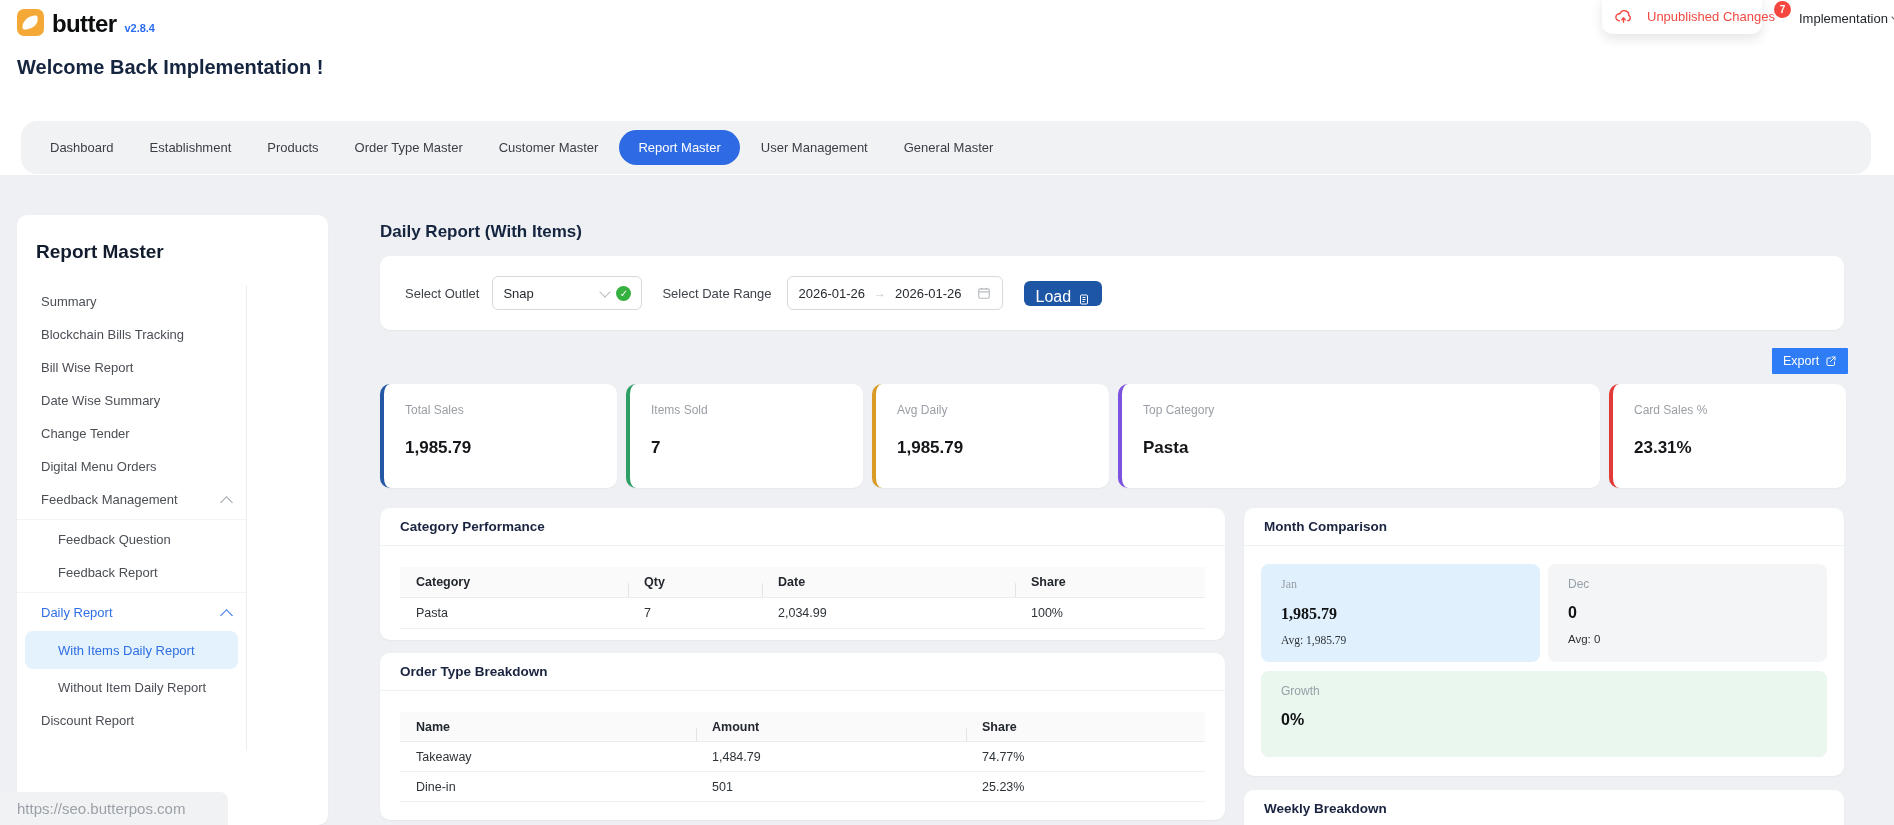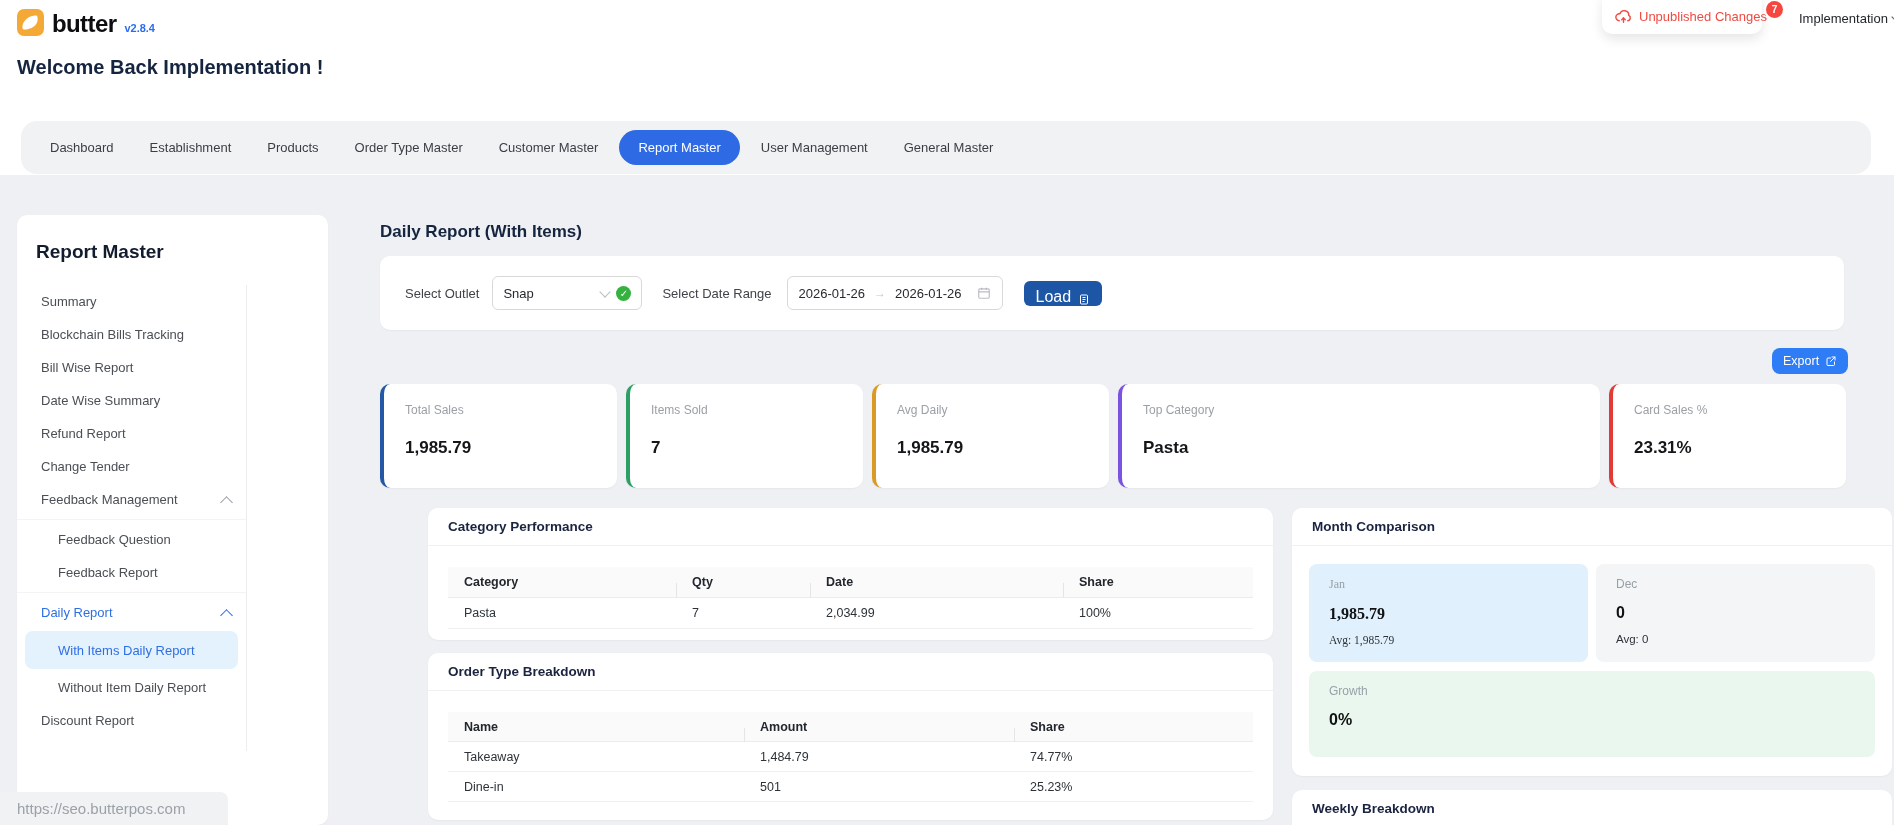--- a/index.html
+++ b/index.html
@@ -9,21 +9,21 @@
 
   
   .logo{position:absolute;left:17px;top:9px;display:flex;align-items:flex-end;gap:8px;}
   .logo-mark{width:27px;height:27px;border-radius:7px;background:#f4a936;position:relative;}
   .logo-mark::after{content:"";position:absolute;left:5px;top:7px;width:16px;height:13px;background:#fff;
         border-radius:85% 12% 75% 12%;transform:rotate(-6deg);}
   .brand{font-size:24px;font-weight:800;color:#0c0d0f;letter-spacing:-0.6px;line-height:25px;}
   .version{font-size:11px;font-weight:700;color:#2b6cf0;margin-bottom:2px;}
   .hover-card{position:absolute;left:1602px;top:-8px;width:160px;height:42px;border-radius:10px;background:#fff;
         box-shadow:0 5px 12px rgba(0,0,0,0.10);}
-  .unpub{position:absolute;left:1615px;top:9px;display:flex;align-items:center;gap:7px;color:#f04a42;
+  .unpub{position:absolute;left:1615px;top:9px;display:flex;align-items:center;gap:15px;color:#f04a42;
         font-size:13px;z-index:2;cursor:pointer;}
   .badge{position:absolute;right:-16px;top:-8px;width:17px;height:17px;border-radius:50%;background:#f5473f;
         color:#fff;font-size:10px;font-weight:700;display:flex;align-items:center;justify-content:center;
         box-shadow:0 0 0 2px #fff;}
   .account{position:absolute;left:1799px;top:11px;font-size:13px;color:#23262b;display:flex;align-items:center;
         gap:5px;z-index:2;cursor:pointer;}
   .chev-d{width:7px;height:7px;border-right:1.5px solid #55585e;border-bottom:1.5px solid #55585e;
         transform:rotate(45deg);margin-top:-4px;}
   .welcome{position:absolute;left:17px;top:56px;font-size:20px;font-weight:700;color:#15243f;}
 
@@ -57,34 +57,34 @@
         padding:0 10px;box-sizing:border-box;font-size:13px;color:#26292e;gap:7px;cursor:pointer;background:#fff;}
   .sel-chev{margin-left:auto;width:7px;height:7px;border-right:1.4px solid #b9bdc2;border-bottom:1.4px solid #b9bdc2;
         transform:rotate(45deg);margin-top:-3px;}
   .check{width:15px;height:15px;border-radius:50%;background:#35b13f;color:#fff;font-size:10px;font-weight:700;
         display:flex;align-items:center;justify-content:center;}
   .daterange{width:216px;height:34px;border:1px solid #d9d9d9;border-radius:6px;display:flex;align-items:center;
         padding:0 11px;box-sizing:border-box;font-size:13px;color:#26292e;gap:9px;margin-left:2px;background:#fff;cursor:pointer;}
   .arrow{color:#c3c7cc;font-size:12px;}
   .load-btn{margin-left:8px;height:25px;padding:0 12px;background:#1d56a5;border-radius:6px;color:#fff;
         font-size:16px;display:flex;align-items:flex-end;gap:7px;border:none;cursor:pointer;}
-  .export-btn{position:absolute;left:1772px;top:348px;height:26px;padding:0 11px;background:#2e7cf6;border-radius:8px;
+  .export-btn{position:absolute;left:1772px;top:348px;height:26px;padding:0 11px;background:#2e7cf6;border-radius:1px;
         color:#fff;font-size:12.5px;display:flex;align-items:center;gap:6px;border:none;cursor:pointer;}
 
   
   .stats{position:absolute;left:380px;top:384px;display:flex;gap:9px;}
   .stat{width:237px;height:104px;background:#fff;border-radius:10px;border-left:4px solid var(--c,#ccc);
         box-sizing:border-box;padding:19px 8px 0 21px;box-shadow:0 1px 2px rgba(16,24,40,0.04);}
   .stat.wide{width:482px;}
   .stat-label{font-size:12px;color:#9aa0a6;}
   .stat-value{font-size:17px;font-weight:700;color:#141619;margin-top:21px;}
 
   
   .card{position:absolute;background:#fff;border-radius:10px;box-shadow:0 1px 2px rgba(16,24,40,0.04);
-        box-sizing:border-box;overflow:hidden;margin-left:48px;}
+        box-sizing:border-box;overflow:hidden;}
   #cat-card{left:380px;top:508px;width:845px;height:132px;}
   #order-card{left:380px;top:653px;width:845px;height:167px;}
   #month-card{left:1244px;top:508px;width:600px;height:268px;}
   #weekly-card{left:1244px;top:790px;width:600px;height:35px;border-radius:10px 10px 0 0;}
   .card-head{height:37px;display:flex;align-items:center;padding:0 20px;border-bottom:1px solid #f0f1f2;
         font-size:13.5px;font-weight:700;color:#1a2440;}
   #weekly-card .card-head{border-bottom:none;}
   .tbl{margin:21px 20px 0;}
   .trow{display:flex;height:30px;align-items:center;border-bottom:1px solid #f0f0f0;font-size:12.5px;color:#2e3338;}
   .trow.thead{background:#fafafa;border-bottom:1px solid #ececec;font-weight:700;color:#23272e;}
@@ -157,24 +157,24 @@
         <div class="mi">
           <span>Blockchain Bills Tracking</span>
         </div>
         <div class="mi">
           <span>Bill Wise Report</span>
         </div>
         <div class="mi">
           <span>Date Wise Summary</span>
         </div>
         <div class="mi">
-          <span>Refund Report</span>
-        </div>
-        <div class="mi">
           <span>Change Tender</span>
+        </div>
+        <div class="mi">
+          <span>Digital Menu Orders</span>
         </div>
         <div class="mi">
           <span>Feedback Management</span>
           <span class="chev-u"></span>
         </div>
         <div class="mdiv"></div>
         <div class="mi l1">
           <span>Feedback Question</span>
         </div>
         <div class="mi l1">

